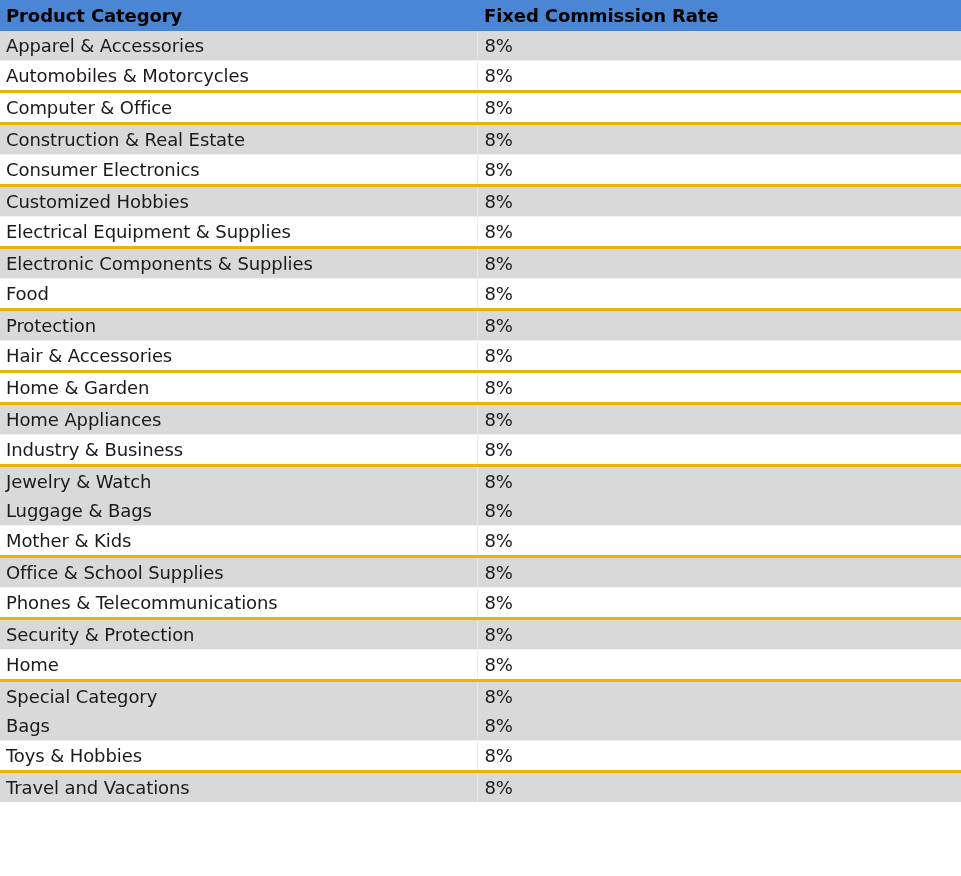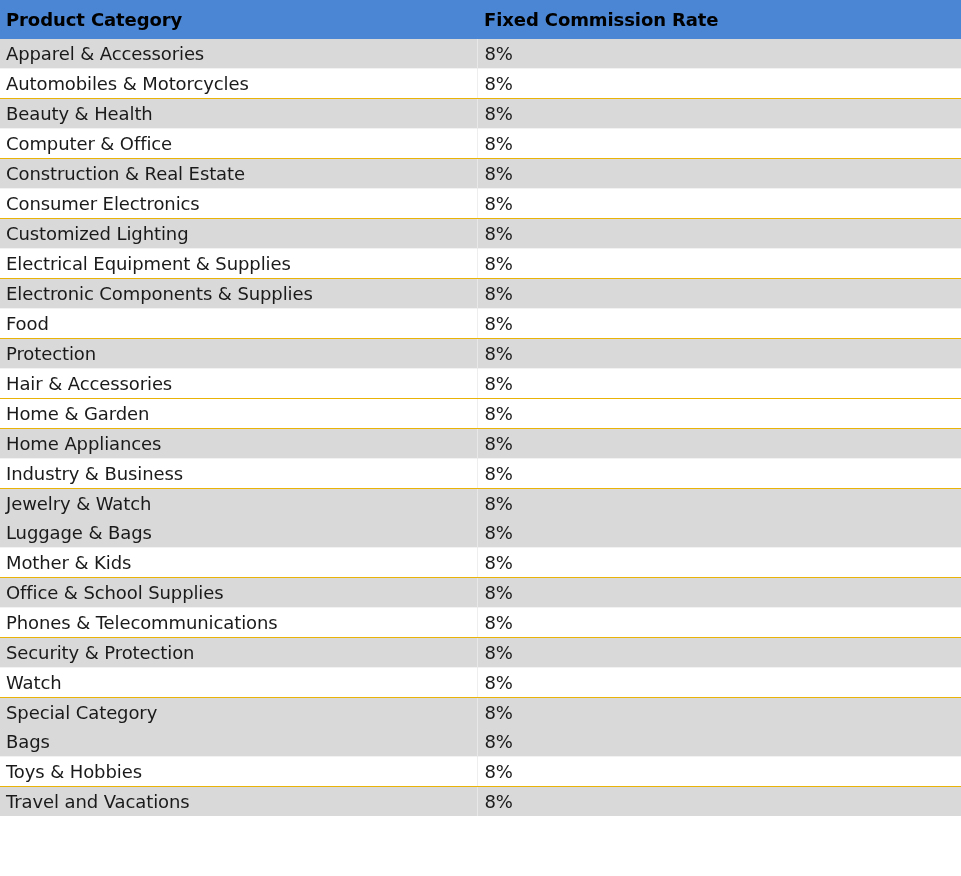--- a/index.html
+++ b/index.html
@@ -19,21 +19,21 @@
     border-collapse: collapse;
     table-layout: fixed;
     background: #ffffff;
   }
 
   .commission-table col.col-category { width: 477px; }
   .commission-table col.col-rate     { width: 484px; }
 
   thead tr.header-row {
     background: #4a86d4;
-    height: 39px;
+    height: 31px;
   }
 
   thead th {
     margin: 0;
     padding: 0 0 0 6px;
     text-align: left;
     vertical-align: middle;
     font-size: 18px;
     font-weight: bold;
     color: #000000;
@@ -66,21 +66,21 @@
     line-height: 29px;
   }
 
   tbody td.cell-rate {
     padding-left: 7px;
     border-left: 1px solid #e8e8e8;
   }
 
   tbody tr.row-plain td {
     border-top: 1px solid #f2f2f2;
-    border-bottom: 1px solid #eab308;
+    border-bottom: 3px solid #eab308;
   }
 
   tbody tr.row-plain td.cell-category {
     border-right: 1px solid #eeeeee;
   }
 </style>
 </head>
 <body>
 
 <table class="commission-table">
@@ -96,38 +96,34 @@
   </thead>
   <tbody id="table-body">
       <tr class="data-row row-shaded">
         <td class="cell-category">Apparel &amp; Accessories</td>
         <td class="cell-rate">8%</td>
       </tr>
       <tr class="data-row row-plain">
         <td class="cell-category">Automobiles &amp; Motorcycles</td>
         <td class="cell-rate">8%</td>
       </tr>
-      <tr class="data-row row-shaded">
-        <td class="cell-category">Beauty &amp; Health</td>
-        <td class="cell-rate">8%</td>
-      </tr>
       <tr class="data-row row-plain">
         <td class="cell-category">Computer &amp; Office</td>
         <td class="cell-rate">8%</td>
       </tr>
       <tr class="data-row row-shaded">
         <td class="cell-category">Construction &amp; Real Estate</td>
         <td class="cell-rate">8%</td>
       </tr>
       <tr class="data-row row-plain">
         <td class="cell-category">Consumer Electronics</td>
         <td class="cell-rate">8%</td>
       </tr>
       <tr class="data-row row-shaded">
-        <td class="cell-category">Customized Lighting</td>
+        <td class="cell-category">Customized Hobbies</td>
         <td class="cell-rate">8%</td>
       </tr>
       <tr class="data-row row-plain">
         <td class="cell-category">Electrical Equipment &amp; Supplies</td>
         <td class="cell-rate">8%</td>
       </tr>
       <tr class="data-row row-shaded">
         <td class="cell-category">Electronic Components &amp; Supplies</td>
         <td class="cell-rate">8%</td>
       </tr>
@@ -173,21 +169,21 @@
       </tr>
       <tr class="data-row row-plain">
         <td class="cell-category">Phones &amp; Telecommunications</td>
         <td class="cell-rate">8%</td>
       </tr>
       <tr class="data-row row-shaded">
         <td class="cell-category">Security &amp; Protection</td>
         <td class="cell-rate">8%</td>
       </tr>
       <tr class="data-row row-plain">
-        <td class="cell-category">Watch</td>
+        <td class="cell-category">Home</td>
         <td class="cell-rate">8%</td>
       </tr>
       <tr class="data-row row-shaded">
         <td class="cell-category">Special Category</td>
         <td class="cell-rate">8%</td>
       </tr>
       <tr class="data-row row-shaded">
         <td class="cell-category">Bags</td>
         <td class="cell-rate">8%</td>
       </tr>

